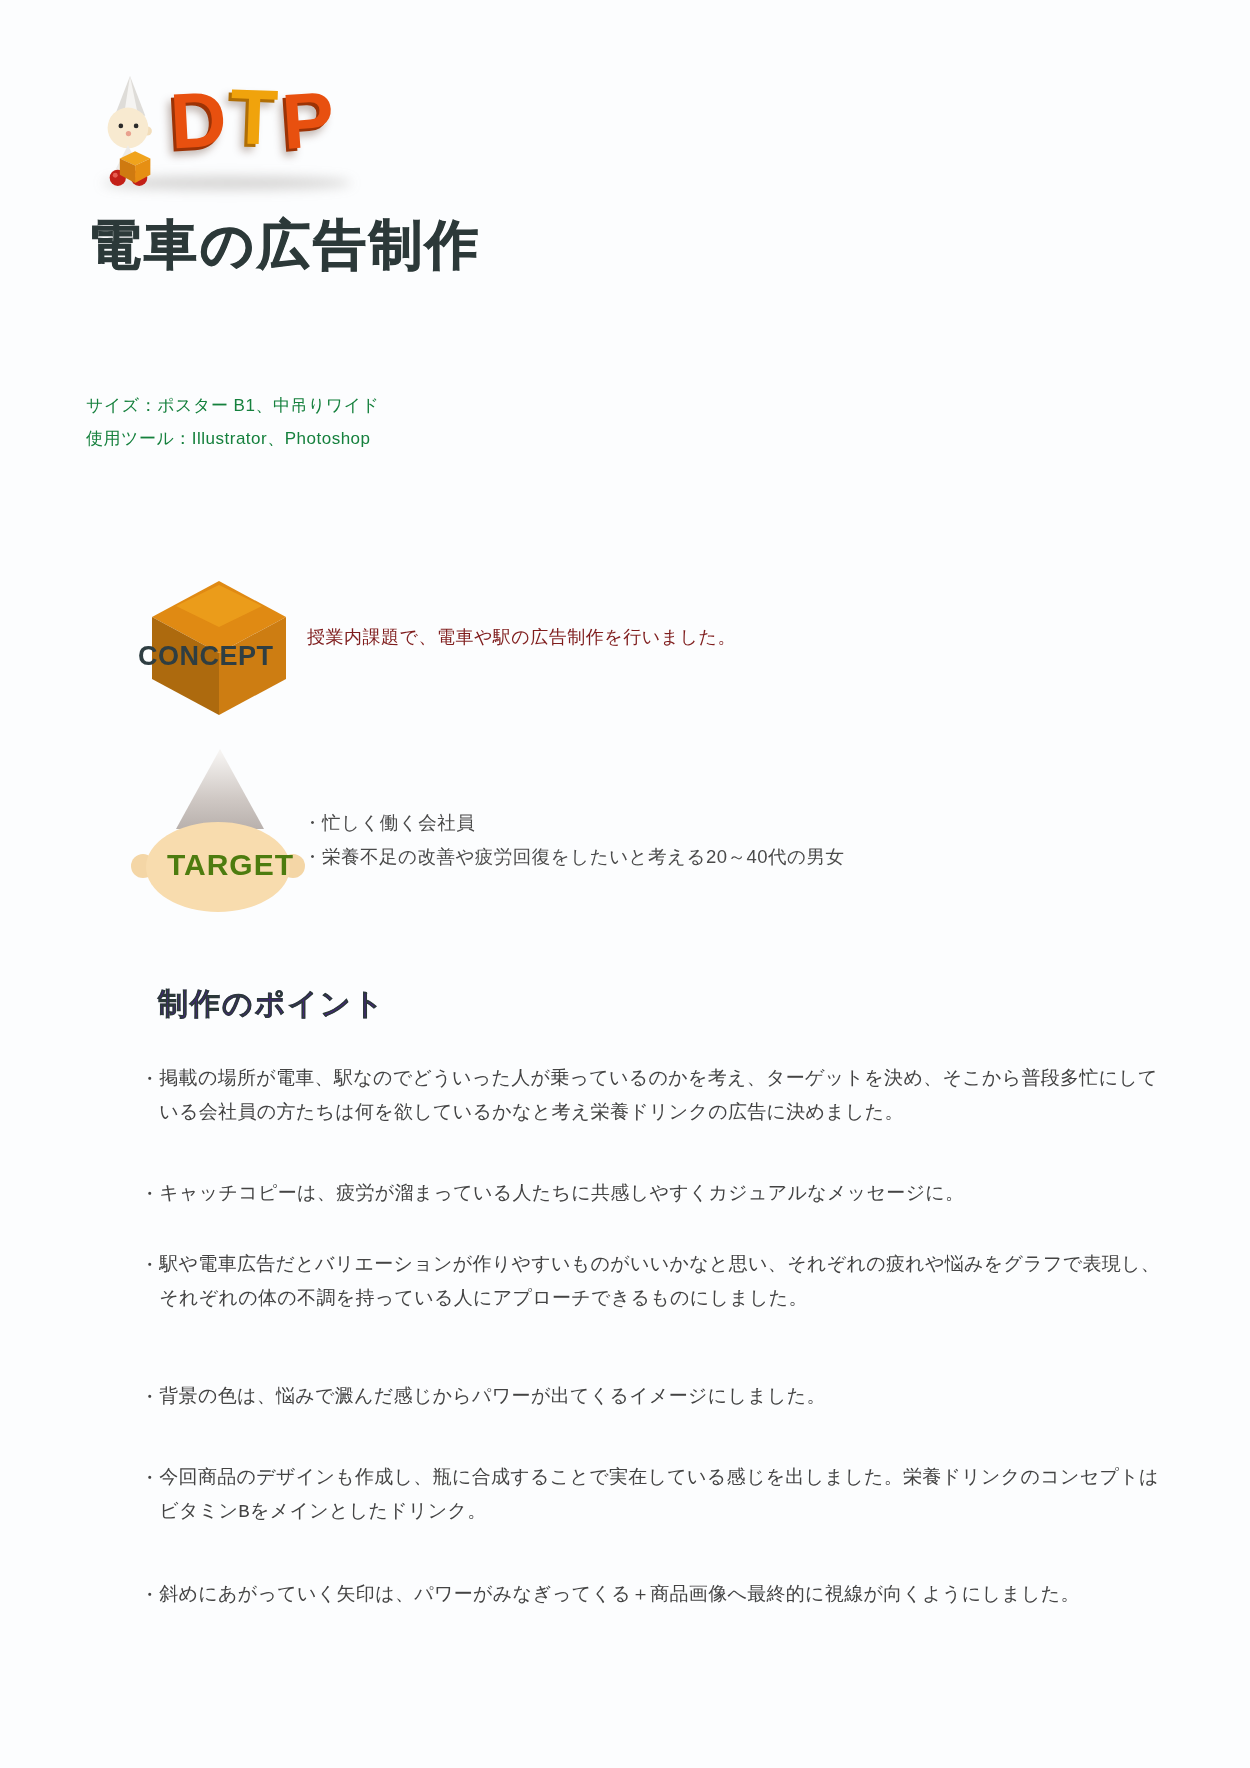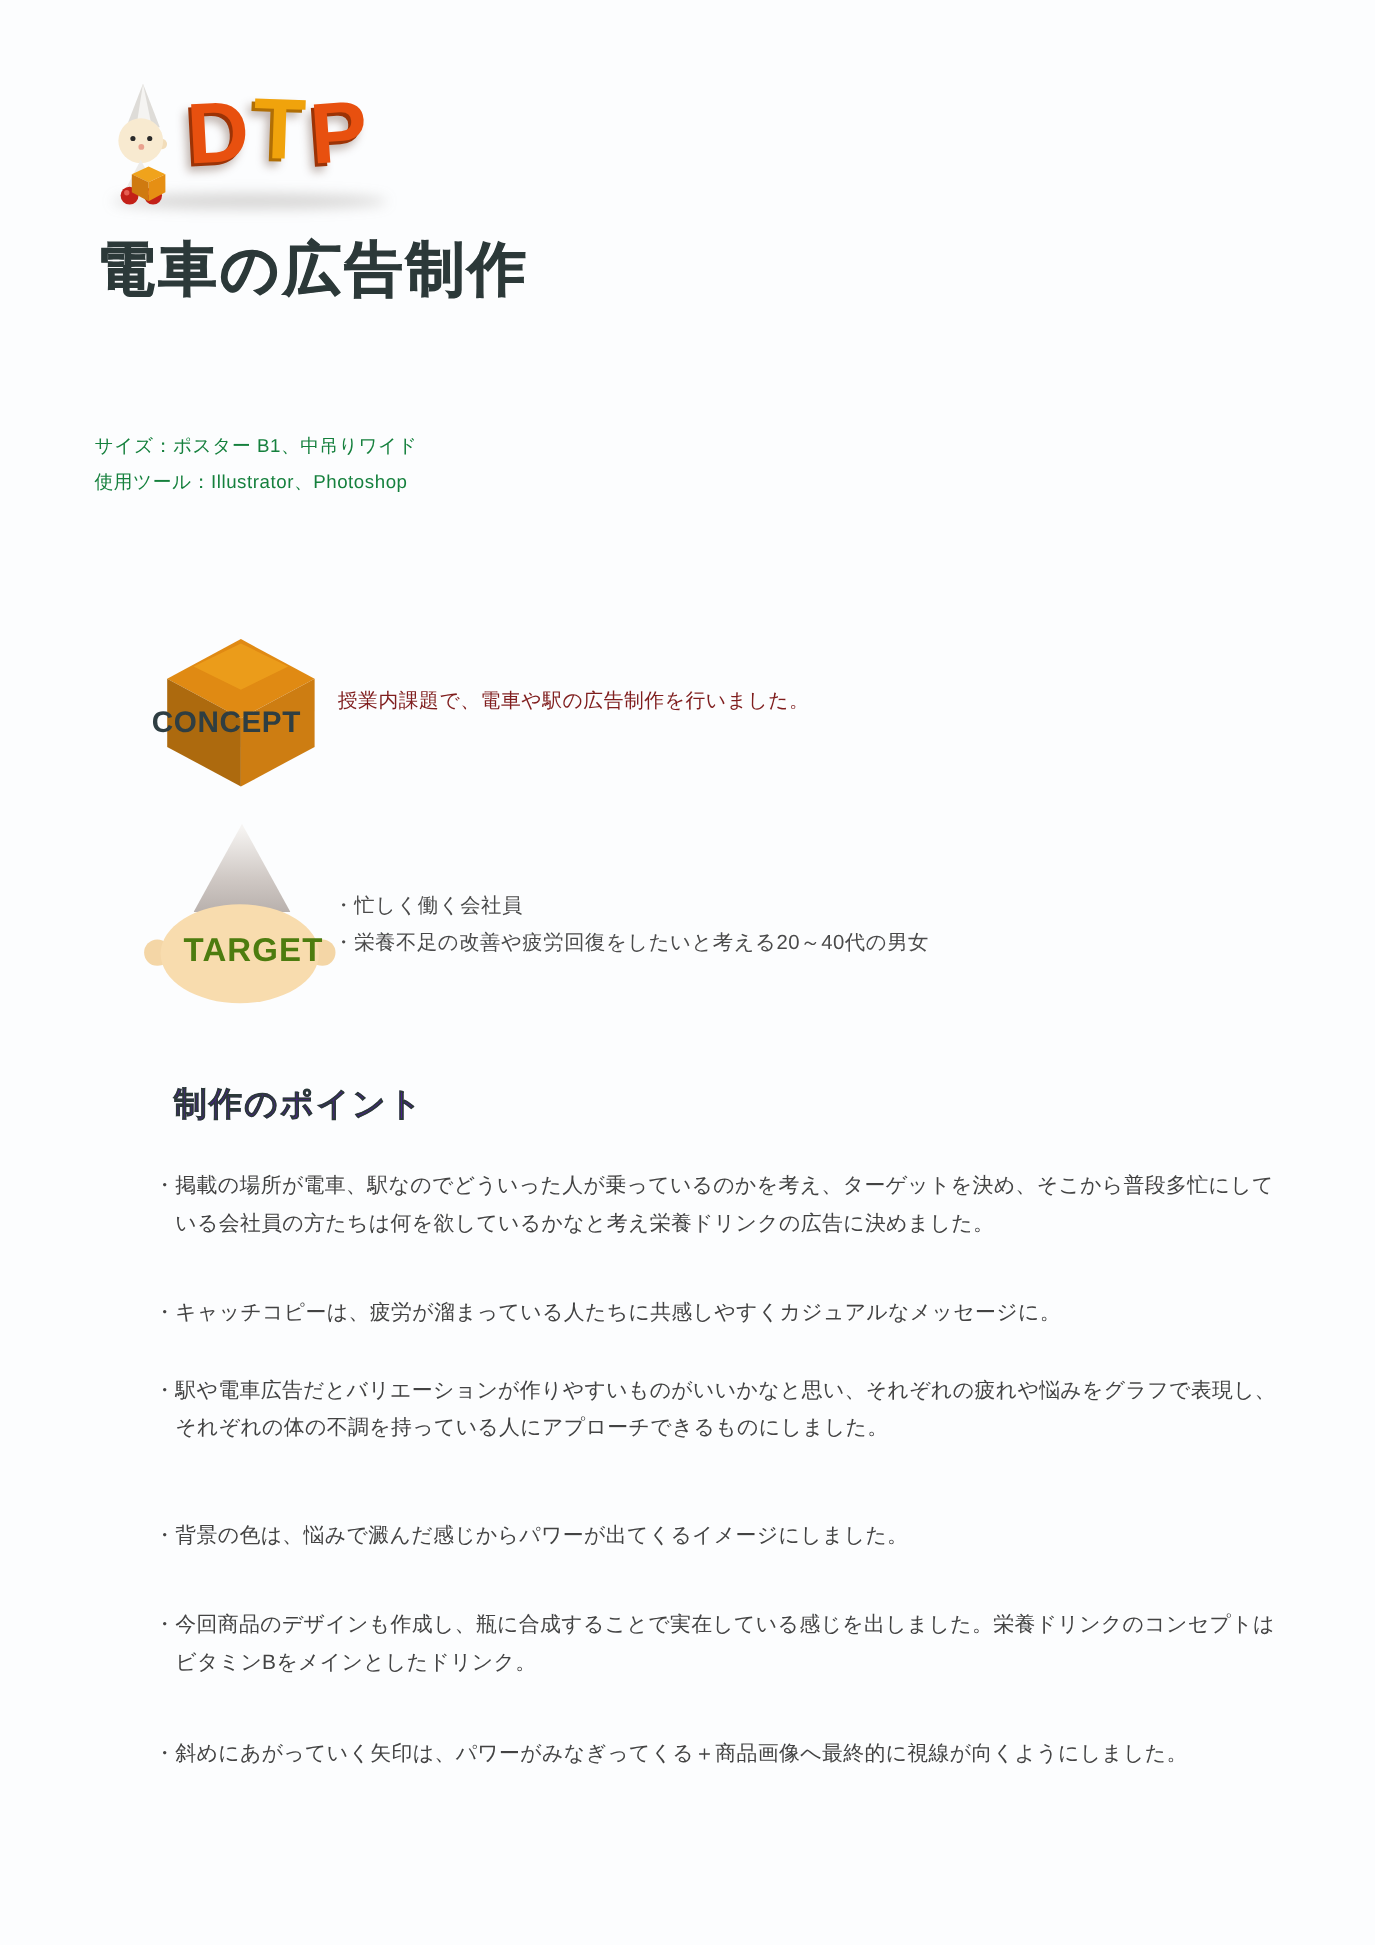--- a/index.html
+++ b/index.html
@@ -60,21 +60,21 @@
   .target-items .row { display:flex; }
   .target-items .marker { flex:0 0 18px; }
 
   
   .points-heading { position:absolute; left:158px; top:984px;
         font-size:30px; font-weight:bold; color:#4c1d95; letter-spacing:2px;
         -webkit-text-stroke:.6px #2c3939; }
   .point { position:absolute; left:140px; width:1034px; display:flex;
         font-size:19px; line-height:34px; color:#434343; letter-spacing:.3px; }
   .point .marker { flex:0 0 14px; }
-  .point .txt { flex:1; }
+  .point .txt { flex:1;font-family:Liberation Mono, monospace; }
   .p1 { top:1062px; } .p2 { top:1177px; } .p3 { top:1248px; }
   .p4 { top:1380px; } .p5 { top:1461px; } .p6 { top:1578px; }
 </style>
 </head>
 <body>
 
 <div class="page">
 
   <div class="logo">
     <div class="logo-shadow"></div>

